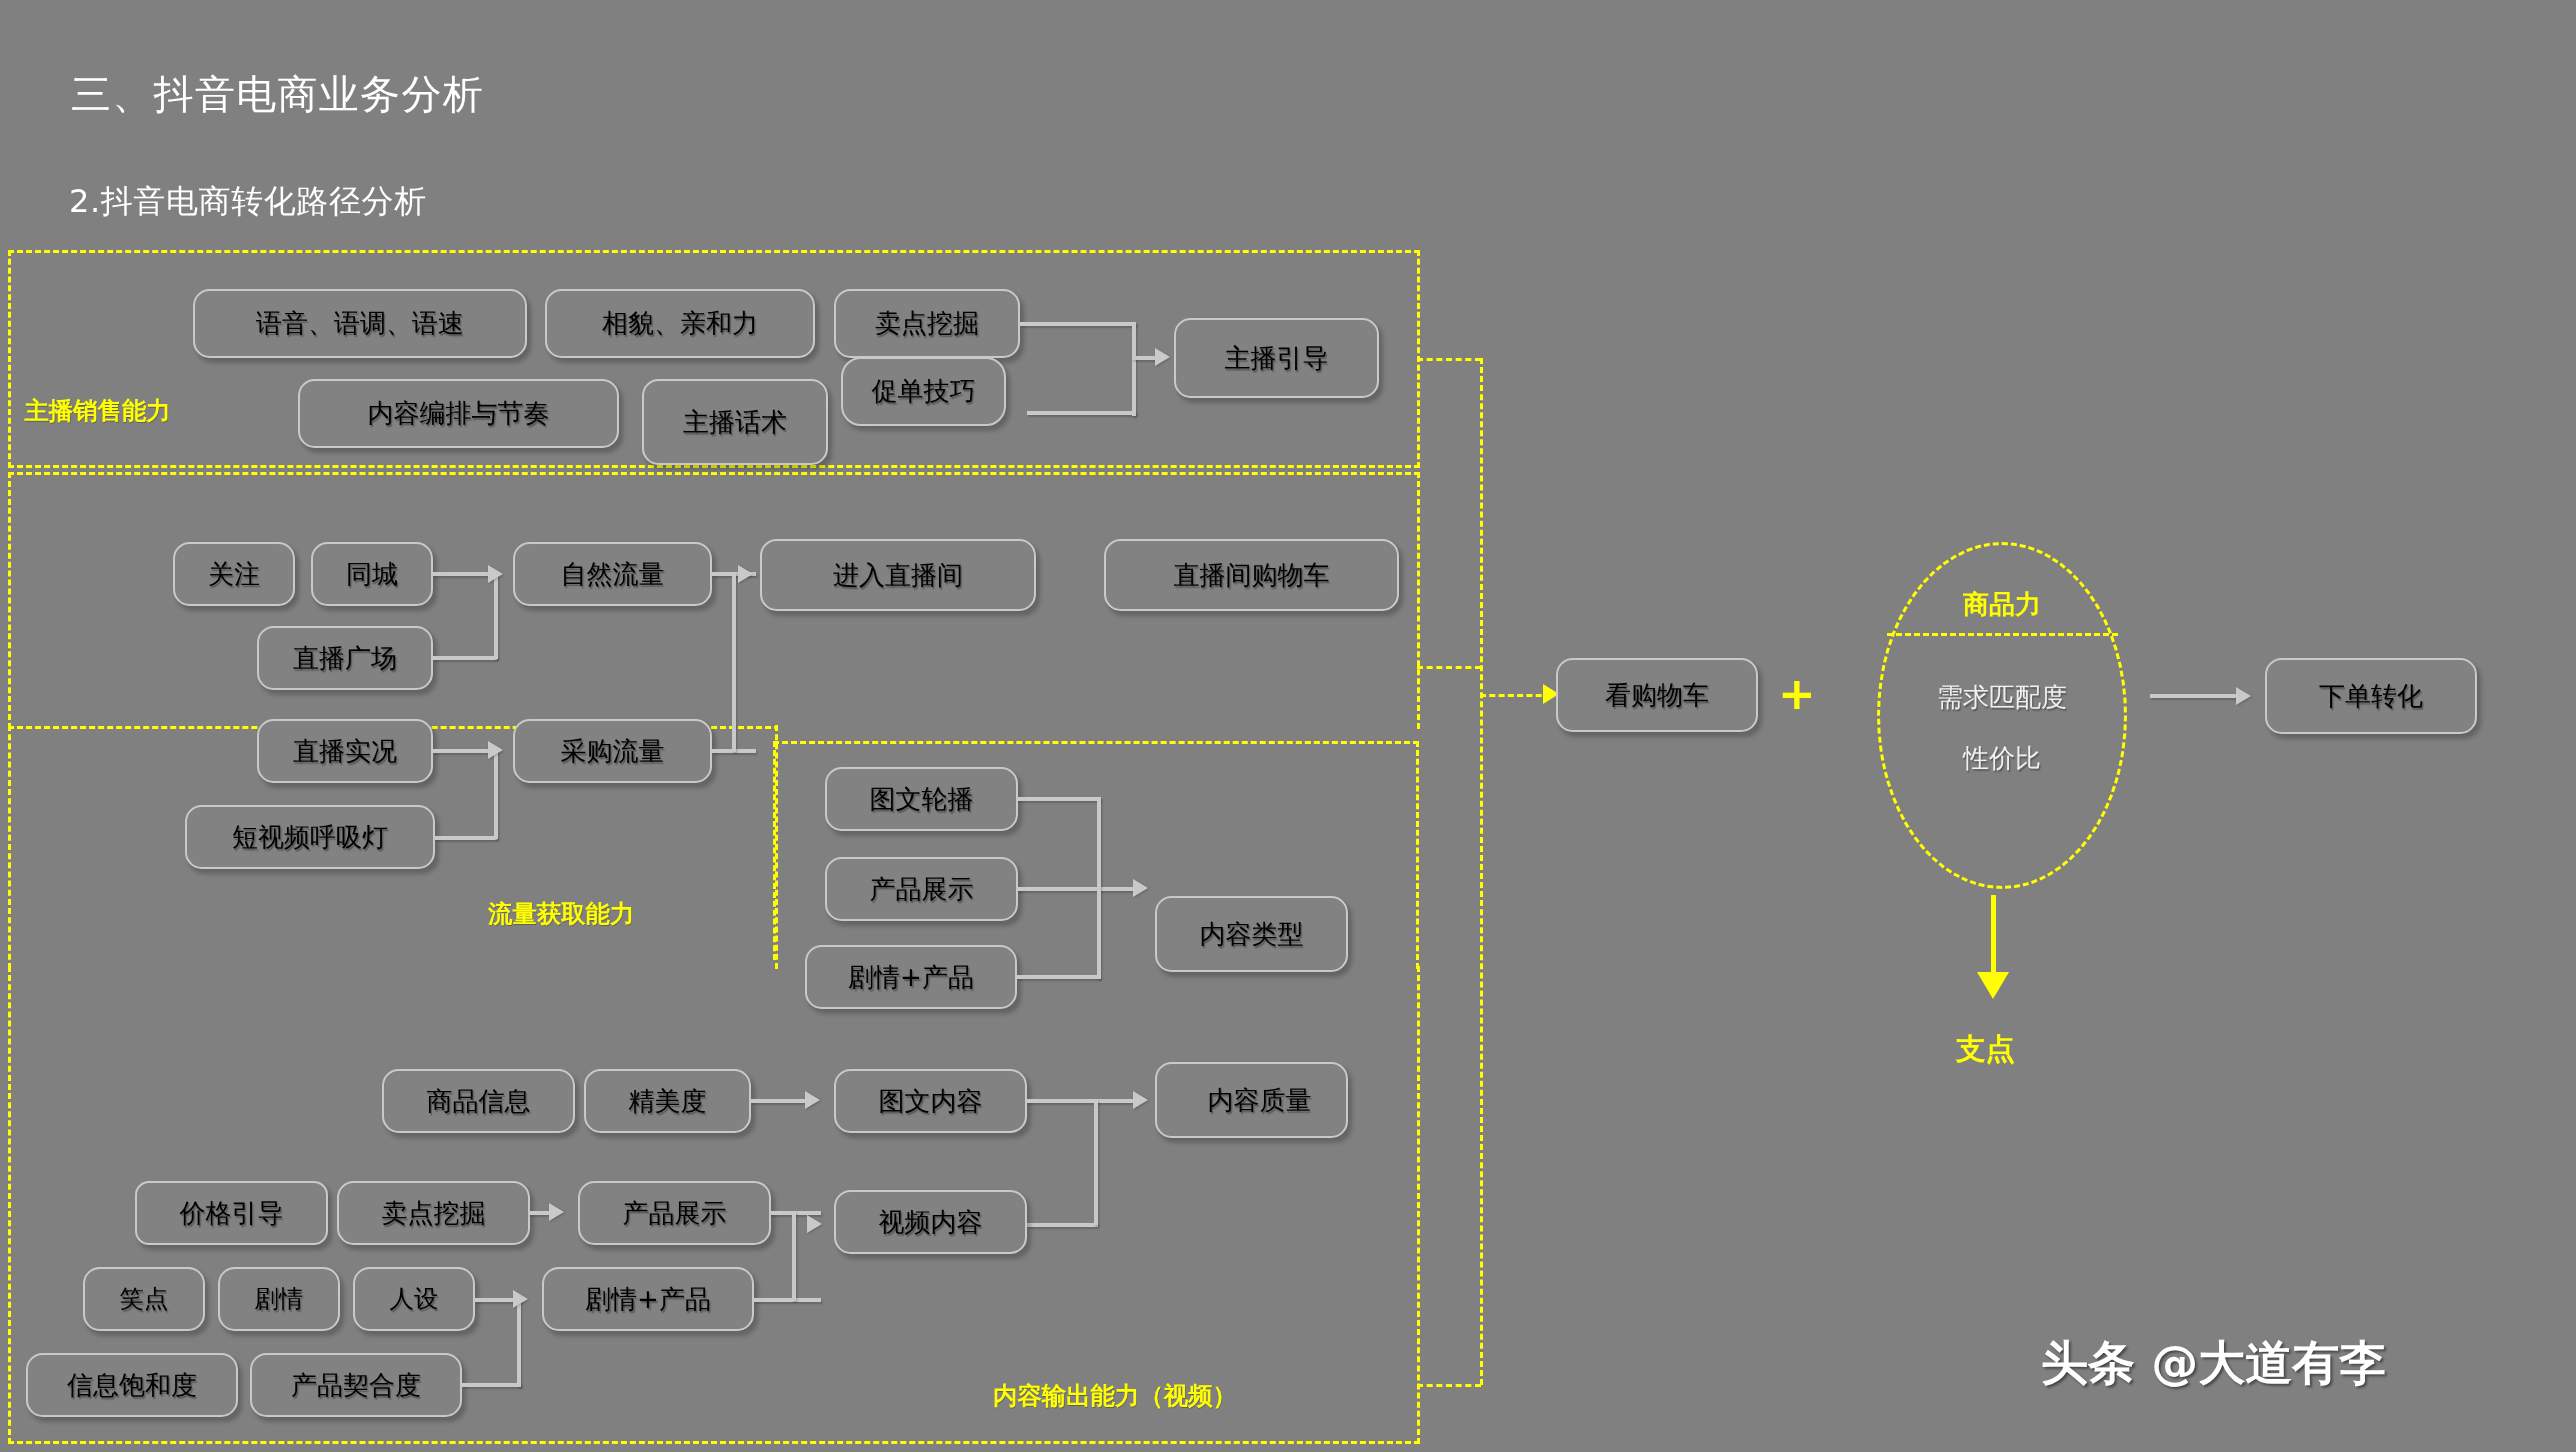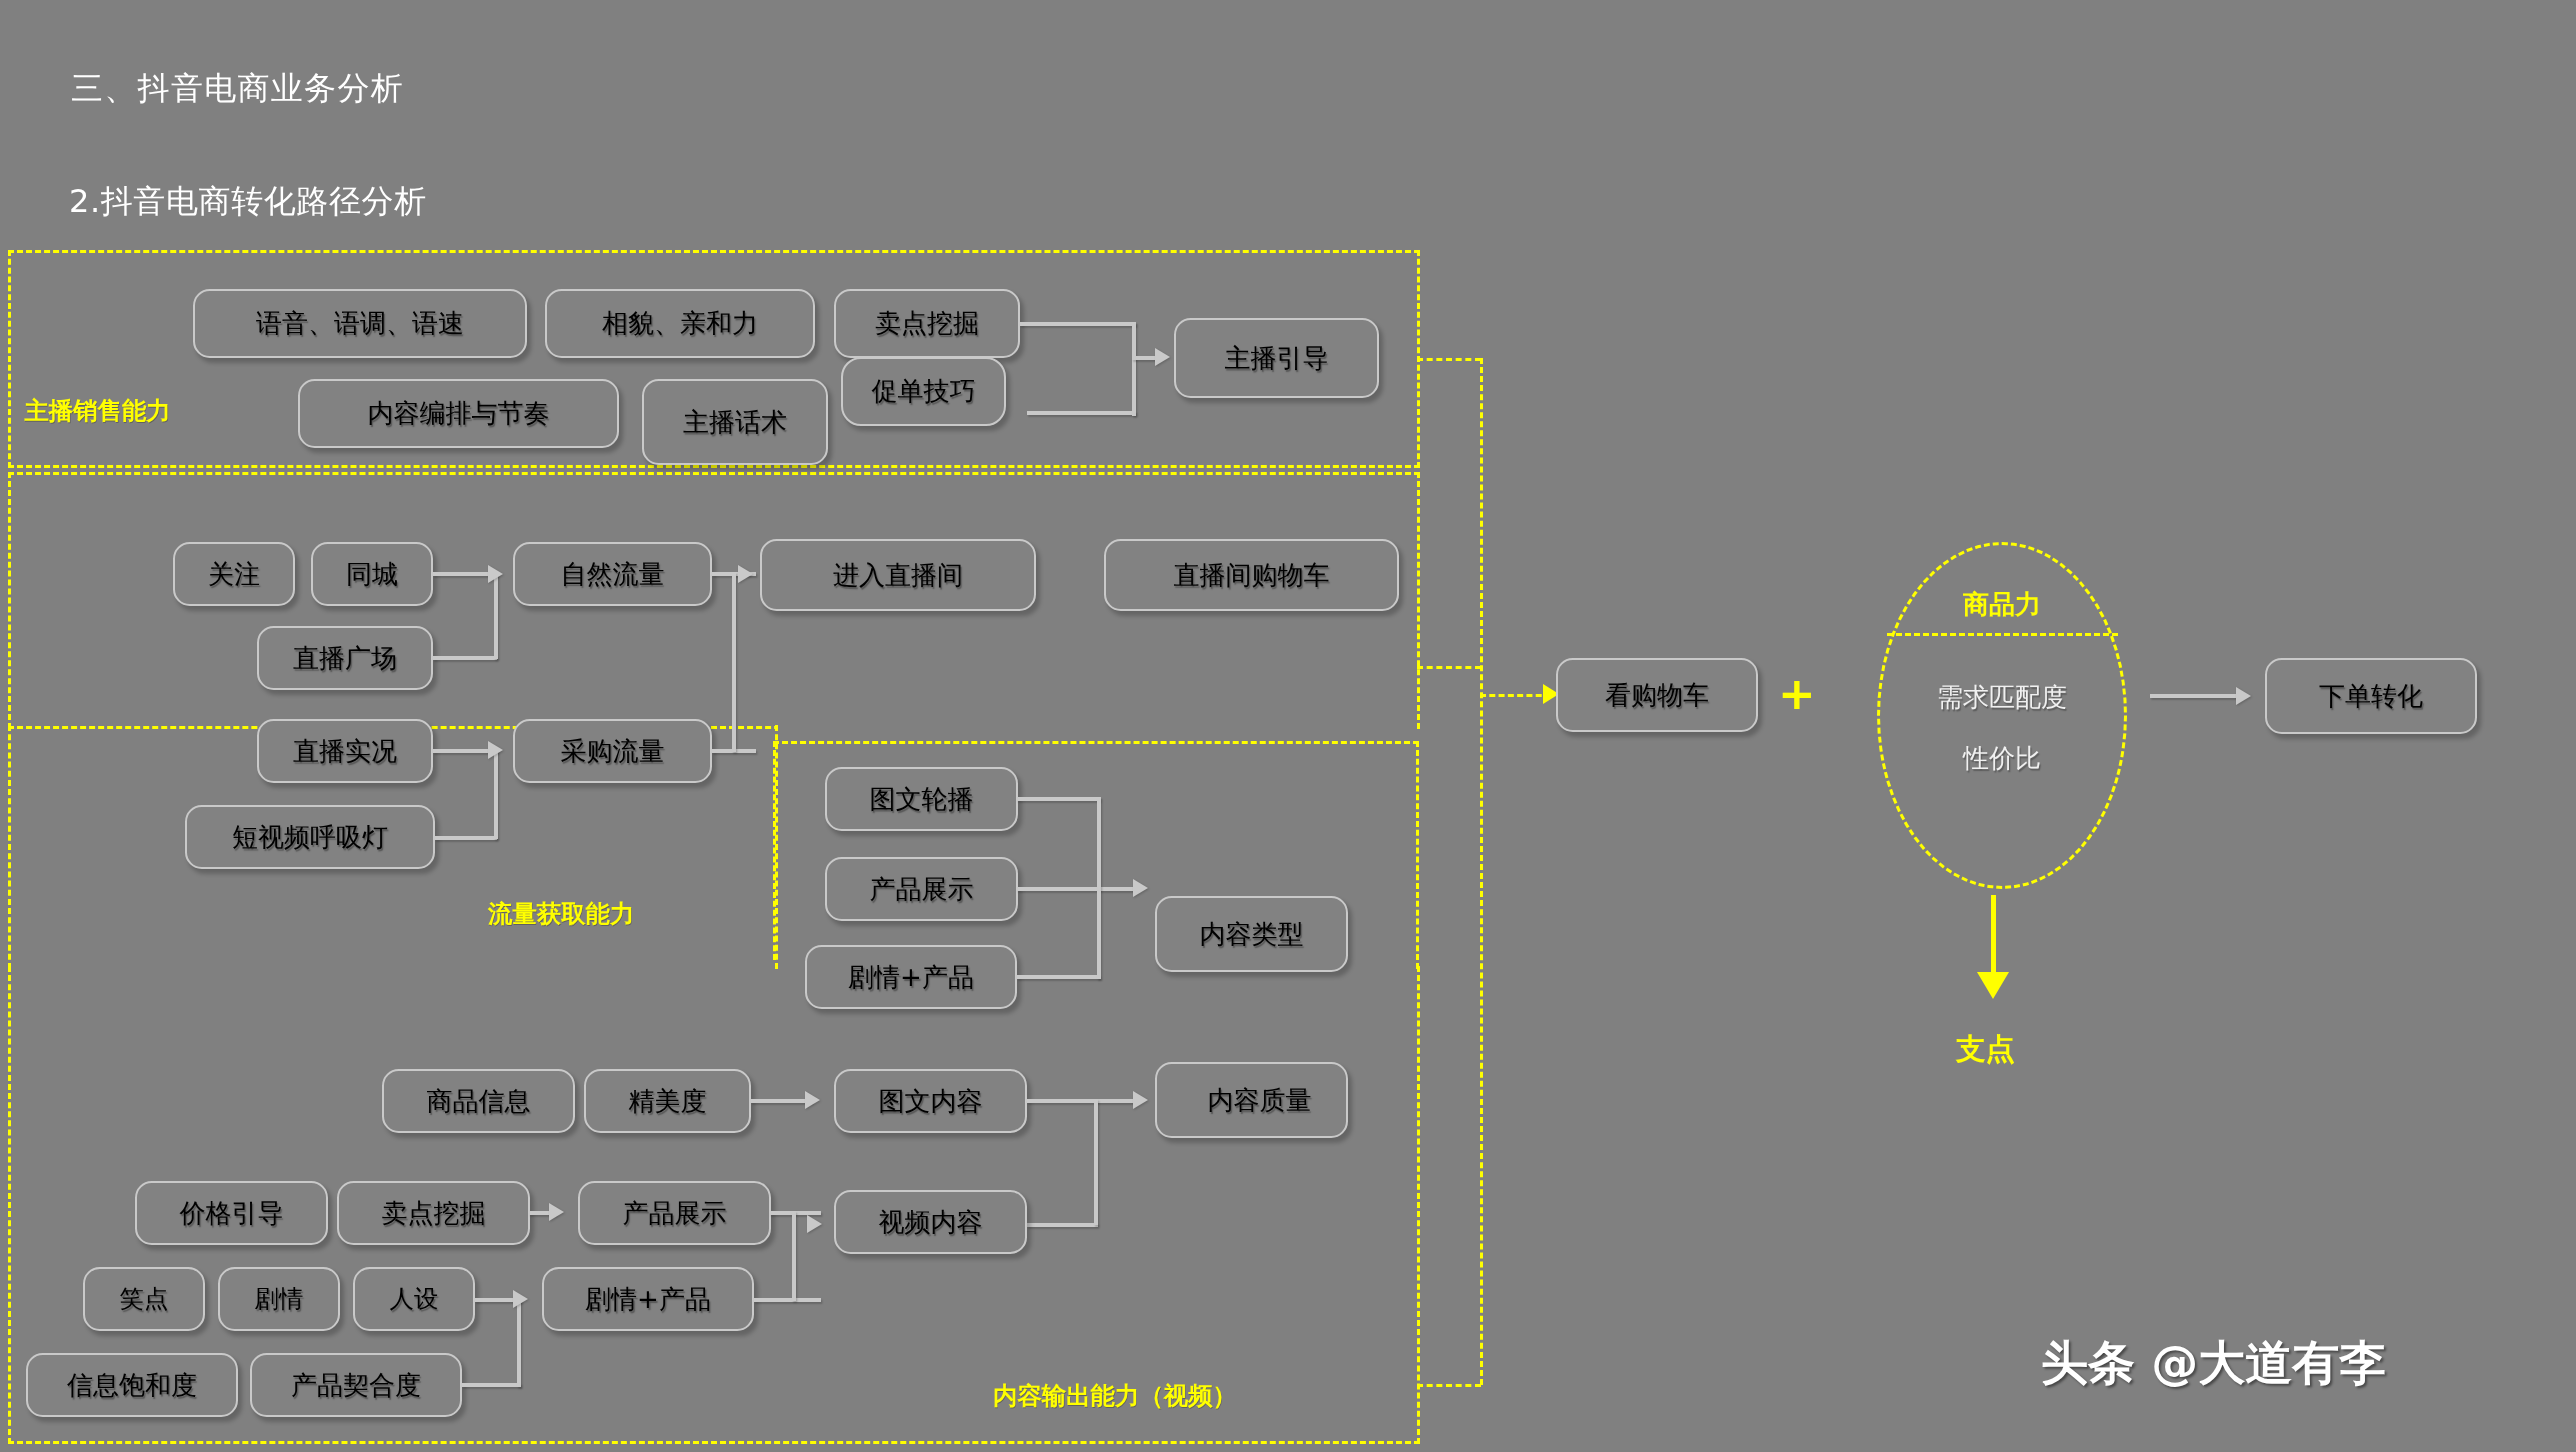--- a/index.html
+++ b/index.html
@@ -3,21 +3,21 @@
 <meta charset="utf-8">
 <style>
   html,body{margin:0;padding:0;background:#7f7f7f;}
   body{width:2576px;height:1453px;position:relative;overflow:hidden;
        font-family:"DejaVu Sans","Liberation Sans",sans-serif;}
 
   #stage{position:absolute;left:0;top:0;width:2576px;height:1453px;
          background:#808080;overflow:hidden;}
 
   
-  .h1{position:absolute;left:71px;top:67px;font-size:32px;color:#ffffff;
+  .h1{position:absolute;left:71px;top:67px;font-size:40px;color:#ffffff;
       letter-spacing:1.3px;white-space:nowrap;}
   .h2{position:absolute;left:69px;top:180px;font-size:32px;color:#ffffff;
       letter-spacing:0.6px;white-space:nowrap;}
 
   
   .group{position:absolute;border:3.2px dashed #ffff00;box-sizing:border-box;}
   .group-label{position:absolute;color:#ffff00;font-weight:bold;font-size:24.4px;
                white-space:nowrap;text-shadow:0.6px 0.6px 0 rgba(0,0,0,.25);text-align:center;}
 
   
@@ -153,21 +153,21 @@
 
   <div class="ln lnh" style="left:751px;top:1099px;width:61px;"></div>
   <div class="ahead" style="left:805px;top:1091px;"></div>
 
   <div class="ln lnh" style="left:1027px;top:1099px;width:106px;"></div>
   <div class="ahead" style="left:1133px;top:1091px;"></div>
 
   <div class="ln lnh" style="left:1027px;top:1223px;width:71px;"></div>
   <div class="ln lnv" style="left:1094px;top:1099px;height:126px;"></div>
 
-  <div class="node" style="left:135px;top:1181px;width:193px;height:64px;">价格引导</div>
+  <div class="node" style="left:135px;top:1181px;width:193px;height:64px;border-radius:14px;">价格引导</div>
   <div class="node" style="left:337px;top:1181px;width:193px;height:64px;">卖点挖掘</div>
   <div class="node" style="left:578px;top:1181px;width:193px;height:64px;">产品展示</div>
 
   <div class="node sm" style="left:83px;top:1267px;width:122px;height:64px;">笑点</div>
   <div class="node sm" style="left:218px;top:1267px;width:122px;height:64px;">剧情</div>
   <div class="node sm" style="left:353px;top:1267px;width:122px;height:64px;">人设</div>
   <div class="node" style="left:542px;top:1267px;width:212px;height:64px;">剧情+产品</div>
 
   <div class="node" style="left:26px;top:1353px;width:212px;height:64px;">信息饱和度</div>
   <div class="node" style="left:250px;top:1353px;width:212px;height:64px;">产品契合度</div>

